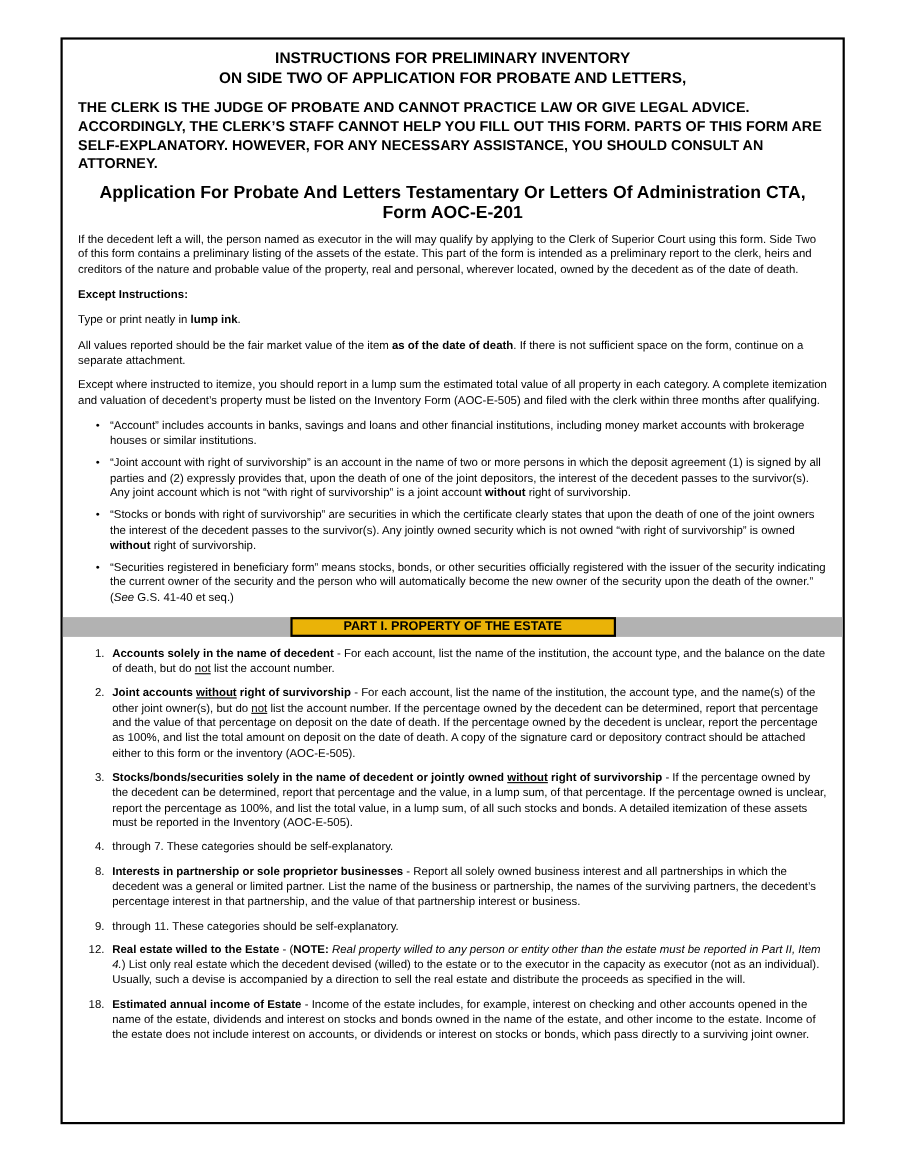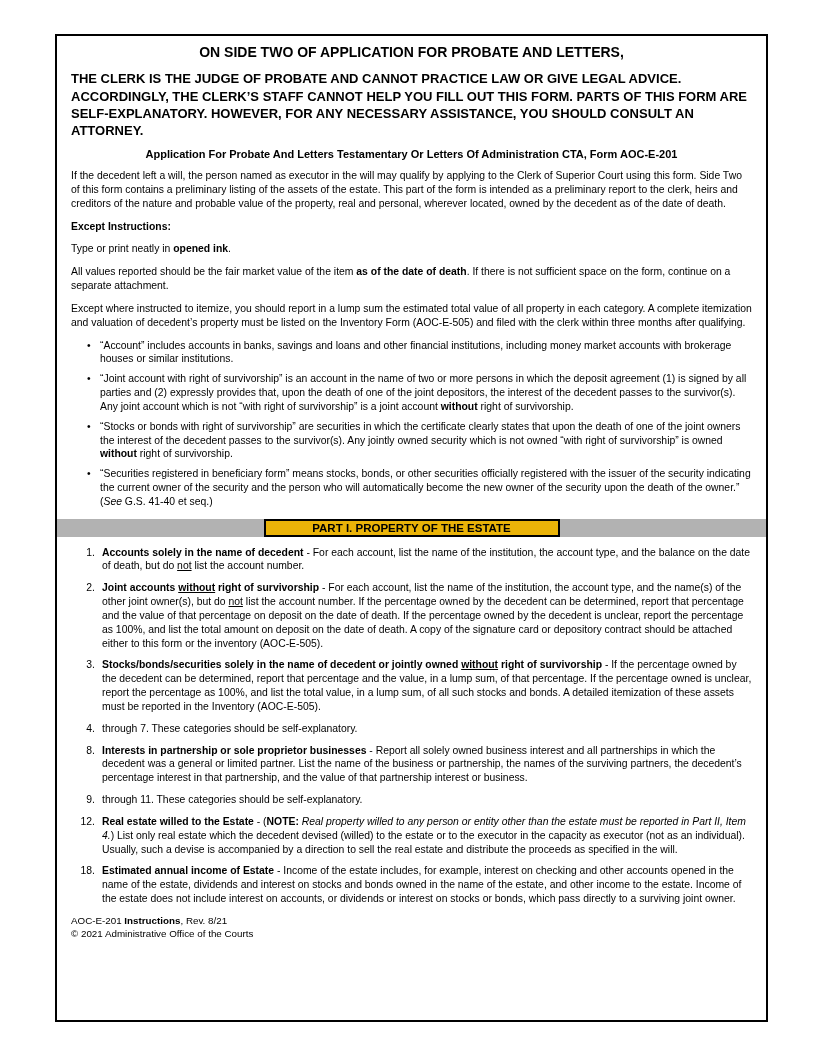--- a/index.html
+++ b/index.html
@@ -14,21 +14,21 @@
     position: absolute; left: 55px; top: 34px;
     width: 713px; height: 988px;
     border: 2px solid #000;
     padding: 7px 14px 5px 14px;
     display: flex; flex-direction: column;
     overflow: hidden;
   }
   .frame > * { flex-shrink: 0; }
   .doc-title { text-align: center; font-weight: bold; font-size: 14px; line-height: 1.32; margin: 0 0 9px 0; }
   .clerk { font-weight: bold; font-size: 13px; line-height: 1.32; margin: 0 0 9px 0; }
-  .app-head { text-align: center; font-weight: bold; font-size: 11px; margin: 0 0 9px 0; }
+  .app-head { text-align: center; font-weight: bold; font-size: 16px; margin: 0 0 9px 0; }
   .para { font-size: 10.4px; line-height: 1.33; margin: 0 0 9px 0; }
   .bold { font-weight: bold; }
   .bullets { margin: 0 0 2px 0; padding-left: 16px; }
   .bullet-item { display: flex; font-size: 10.4px; line-height: 1.33; margin: 0 0 6px 0; }
   .dot { width: 13px; flex: none; }
   .bullet-text { flex: 1; }
   .band { display: flex; align-items: stretch; height: 18px; margin: 2px -14px 9px -14px; }
   .band-gray { flex: 1; }
   .band-box {
     width: 296px; flex: none; border: 2px solid #000; background: #eab308;
@@ -41,32 +41,33 @@
   .item-body { flex: 1; }
   .over { text-align: center; font-size: 9.5px; margin-top: auto; margin-bottom: 5px; }
   .footer { font-size: 9.8px; line-height: 1.35; }
 </style>
 </head>
 <body>
 
 <div class="frame">
 
   <div class="doc-title">
+    <div>INSTRUCTIONS FOR PRELIMINARY INVENTORY</div>
     <div>ON SIDE TWO OF APPLICATION FOR PROBATE AND LETTERS,</div>
   </div>
 
   <p class="clerk">THE CLERK IS THE JUDGE OF PROBATE AND CANNOT PRACTICE LAW OR GIVE LEGAL ADVICE. ACCORDINGLY, THE CLERK’S STAFF CANNOT HELP YOU FILL OUT THIS FORM. PARTS OF THIS FORM ARE SELF-EXPLANATORY. HOWEVER, FOR ANY NECESSARY ASSISTANCE, YOU SHOULD CONSULT AN ATTORNEY.</p>
 
   <p class="app-head">Application For Probate And Letters Testamentary Or Letters Of Administration CTA, Form AOC-E-201</p>
 
   <p class="para">If the decedent left a will, the person named as executor in the will may qualify by applying to the Clerk of Superior Court using this form. Side Two of this form contains a preliminary listing of the assets of the estate. This part of the form is intended as a preliminary report to the clerk, heirs and creditors of the nature and probable value of the property, real and personal, wherever located, owned by the decedent as of the date of death.</p>
 
   <p class="para bold">Except Instructions:</p>
 
-  <p class="para"><span>Type or print neatly in </span><span style="font-weight: bold;">opened ink</span><span>.</span></p>
+  <p class="para"><span>Type or print neatly in </span><span style="font-weight: bold;">lump ink</span><span>.</span></p>
 
   <p class="para"><span>All values reported should be the </span><span style="font-weight: normal; text-align: right;">fair market value</span><span> of the item </span><span style="font-weight: bold;">as of the date of death</span><span>. If there is not sufficient space on the form, continue on a separate attachment.</span></p>
 
   <p class="para">Except where instructed to itemize, you should report in a lump sum the estimated total value of all property in each category. A complete itemization and valuation of decedent’s property must be listed on the Inventory Form (AOC-E-505) and filed with the clerk within three months after qualifying.</p>
 
   <div class="bullets">
     <div class="bullet-item">
       <span class="dot">•</span>
       <span class="bullet-text"><span>“Account” includes accounts in banks, savings and loans and other financial institutions, including money market accounts with brokerage houses or similar institutions.</span></span>
     </div>
@@ -119,18 +120,14 @@
       <span class="item-num">12.</span>
       <span class="item-body"><span style="font-weight: bold;">Real estate willed to the Estate</span><span> - (</span><span style="font-weight: bold;">NOTE:</span><span> </span><span style="font-style: italic;">Real property willed to any person or entity other than the estate must be reported in Part II, Item 4.</span><span>) List only real estate which the decedent devised (willed) to the estate or to the executor in the capacity as executor (not as an individual). Usually, such a devise is accompanied by a direction to sell the real estate and distribute the proceeds as specified in the will.</span></span>
     </div>
     <div class="item">
       <span class="item-num">18.</span>
       <span class="item-body"><span style="font-weight: bold;">Estimated annual income of Estate</span><span> - Income of the estate includes, for example, interest on checking and other accounts opened in the name of the estate, dividends and interest on stocks and bonds owned in the name of the estate, and other income to the estate. Income of the estate does not include interest on accounts, or dividends or interest on stocks or bonds, which pass directly to a surviving joint owner.</span></span>
     </div>
   </div>
 
 
-  <div class="footer">
-    <div><span>AOC-E-201 </span><span style="font-weight: bold;">Instructions</span><span>, Rev. 8/21</span></div>
-    <div>© 2021 Administrative Office of the Courts</div>
-  </div>
 
 </div>
 
 </body></html>

